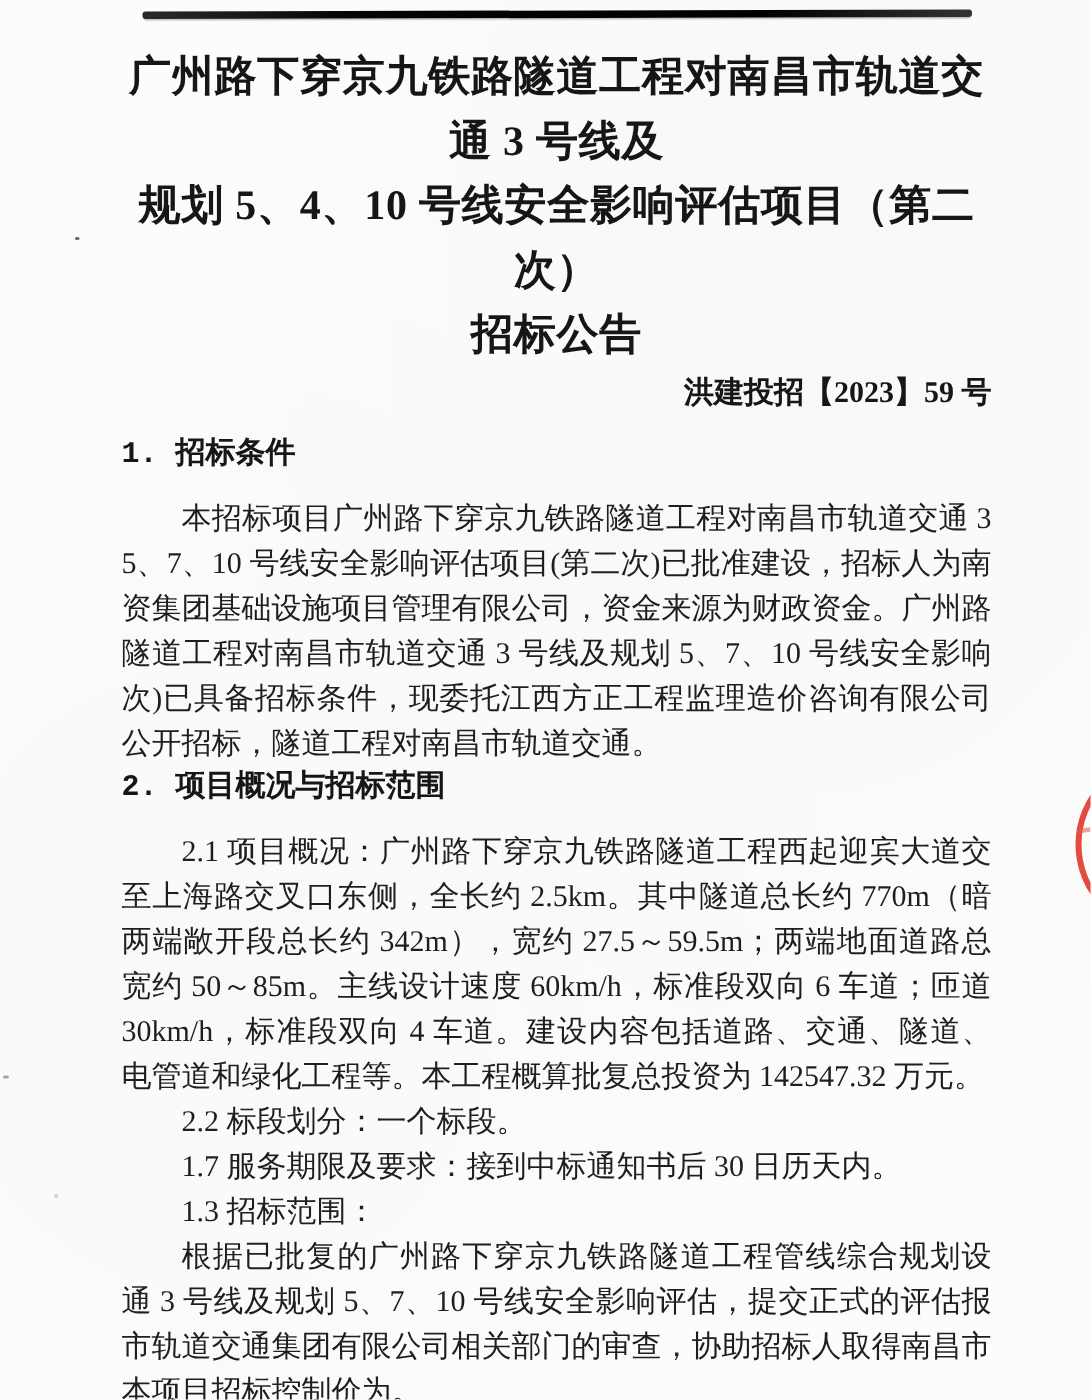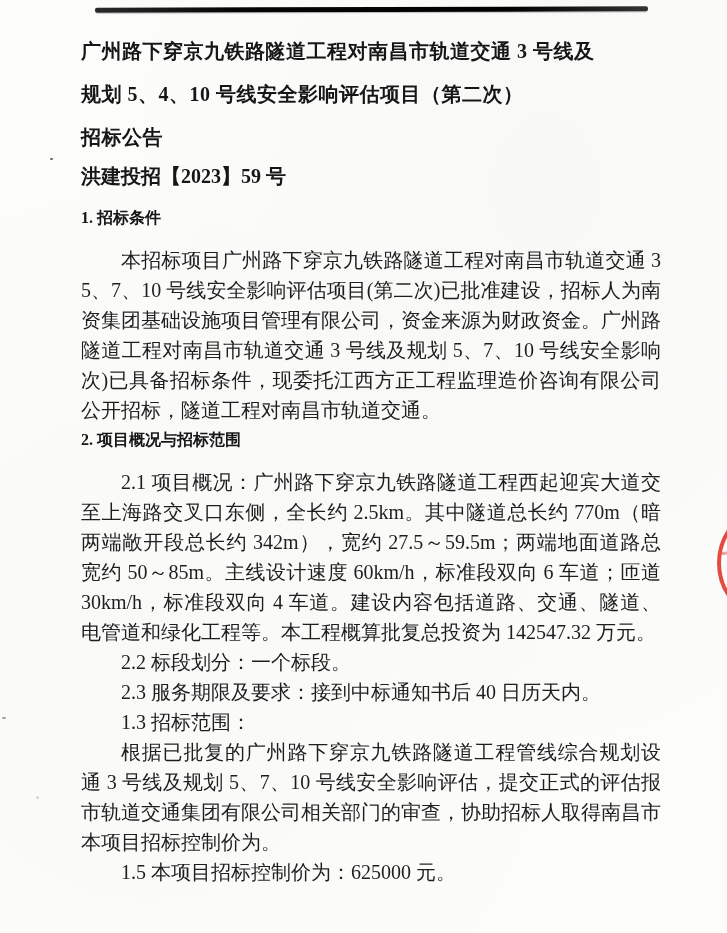--- a/index.html
+++ b/index.html
@@ -62,38 +62,39 @@
   .speck.s3 { left: 36px; top: 796px; width: 3px; height: 3px; border-radius: 50%; opacity: .25; }
 
   .content {
     position: absolute;
     left: 81px;
     top: 30px;
     width: 580px;
   }
   .doc-title {
     font-weight: bold;
-    font-size: 20px;
+    font-size: 28px;
     line-height: 43px;
-    text-align: left;
+    text-align: center;
     letter-spacing: 0.5px;
     color: #161616;
   }
   .doc-number {
     font-weight: bold;
     font-size: 20px;
     line-height: 34px;
-    text-align: left;
+    text-align: right;
     color: #161616;
   }
   .section-heading {
     font-weight: bold;
-    font-size: 16px;
+    font-size: 20px;
     line-height: 30px;
     color: #161616;
+    font-family: Liberation Mono, monospace;
   }
   .mt10 { margin-top: 10px; }
   .mt12 { margin-top: 12px; }
   .mt6  { margin-top: 0;  }
   .para { font-size: 20px; }
   .line {
     line-height: 30px;
     height: 30px;
     overflow: hidden;
     white-space: nowrap;
@@ -146,21 +147,21 @@
         <div class="line justify indent">2.1 项目概况：广州路下穿京九铁路隧道工程西起迎宾大道交叉口西侧，东</div>
         <div class="line justify">至上海路交叉口东侧，全长约 2.5km。其中隧道总长约 770m（暗埋段长约 428m，</div>
         <div class="line justify">两端敞开段总长约 342m），宽约 27.5～59.5m；两端地面道路总长约 1730m，</div>
         <div class="line justify">宽约 50～85m。主线设计速度 60km/h，标准段双向 6 车道；匝道设计速度</div>
         <div class="line justify">30km/h，标准段双向 4 车道。建设内容包括道路、交通、隧道、排水、电气、强</div>
         <div class="line">电管道和绿化工程等。本工程概算批复总投资为 142547.32 万元。</div>
       </div>
 
     <div class="para">
         <div class="line indent">2.2 标段划分：一个标段。</div>
-        <div class="line indent">2.3 服务期限及要求：接到中标通知书后 40 日历天内。</div>
+        <div class="line indent">1.7 服务期限及要求：接到中标通知书后 30 日历天内。</div>
         <div class="line indent">1.3 招标范围：</div>
       </div>
 
     <div class="para">
         <div class="line justify indent">根据已批复的广州路下穿京九铁路隧道工程管线综合规划设计，完成轨道交</div>
         <div class="line justify">通 3 号线及规划 5、7、10 号线安全影响评估，提交正式的评估报告并通过南昌</div>
         <div class="line justify">市轨道交通集团有限公司相关部门的审查，协助招标人取得南昌市轨道交通集团</div>
         <div class="line">本项目招标控制价为。</div>
       </div>
 

